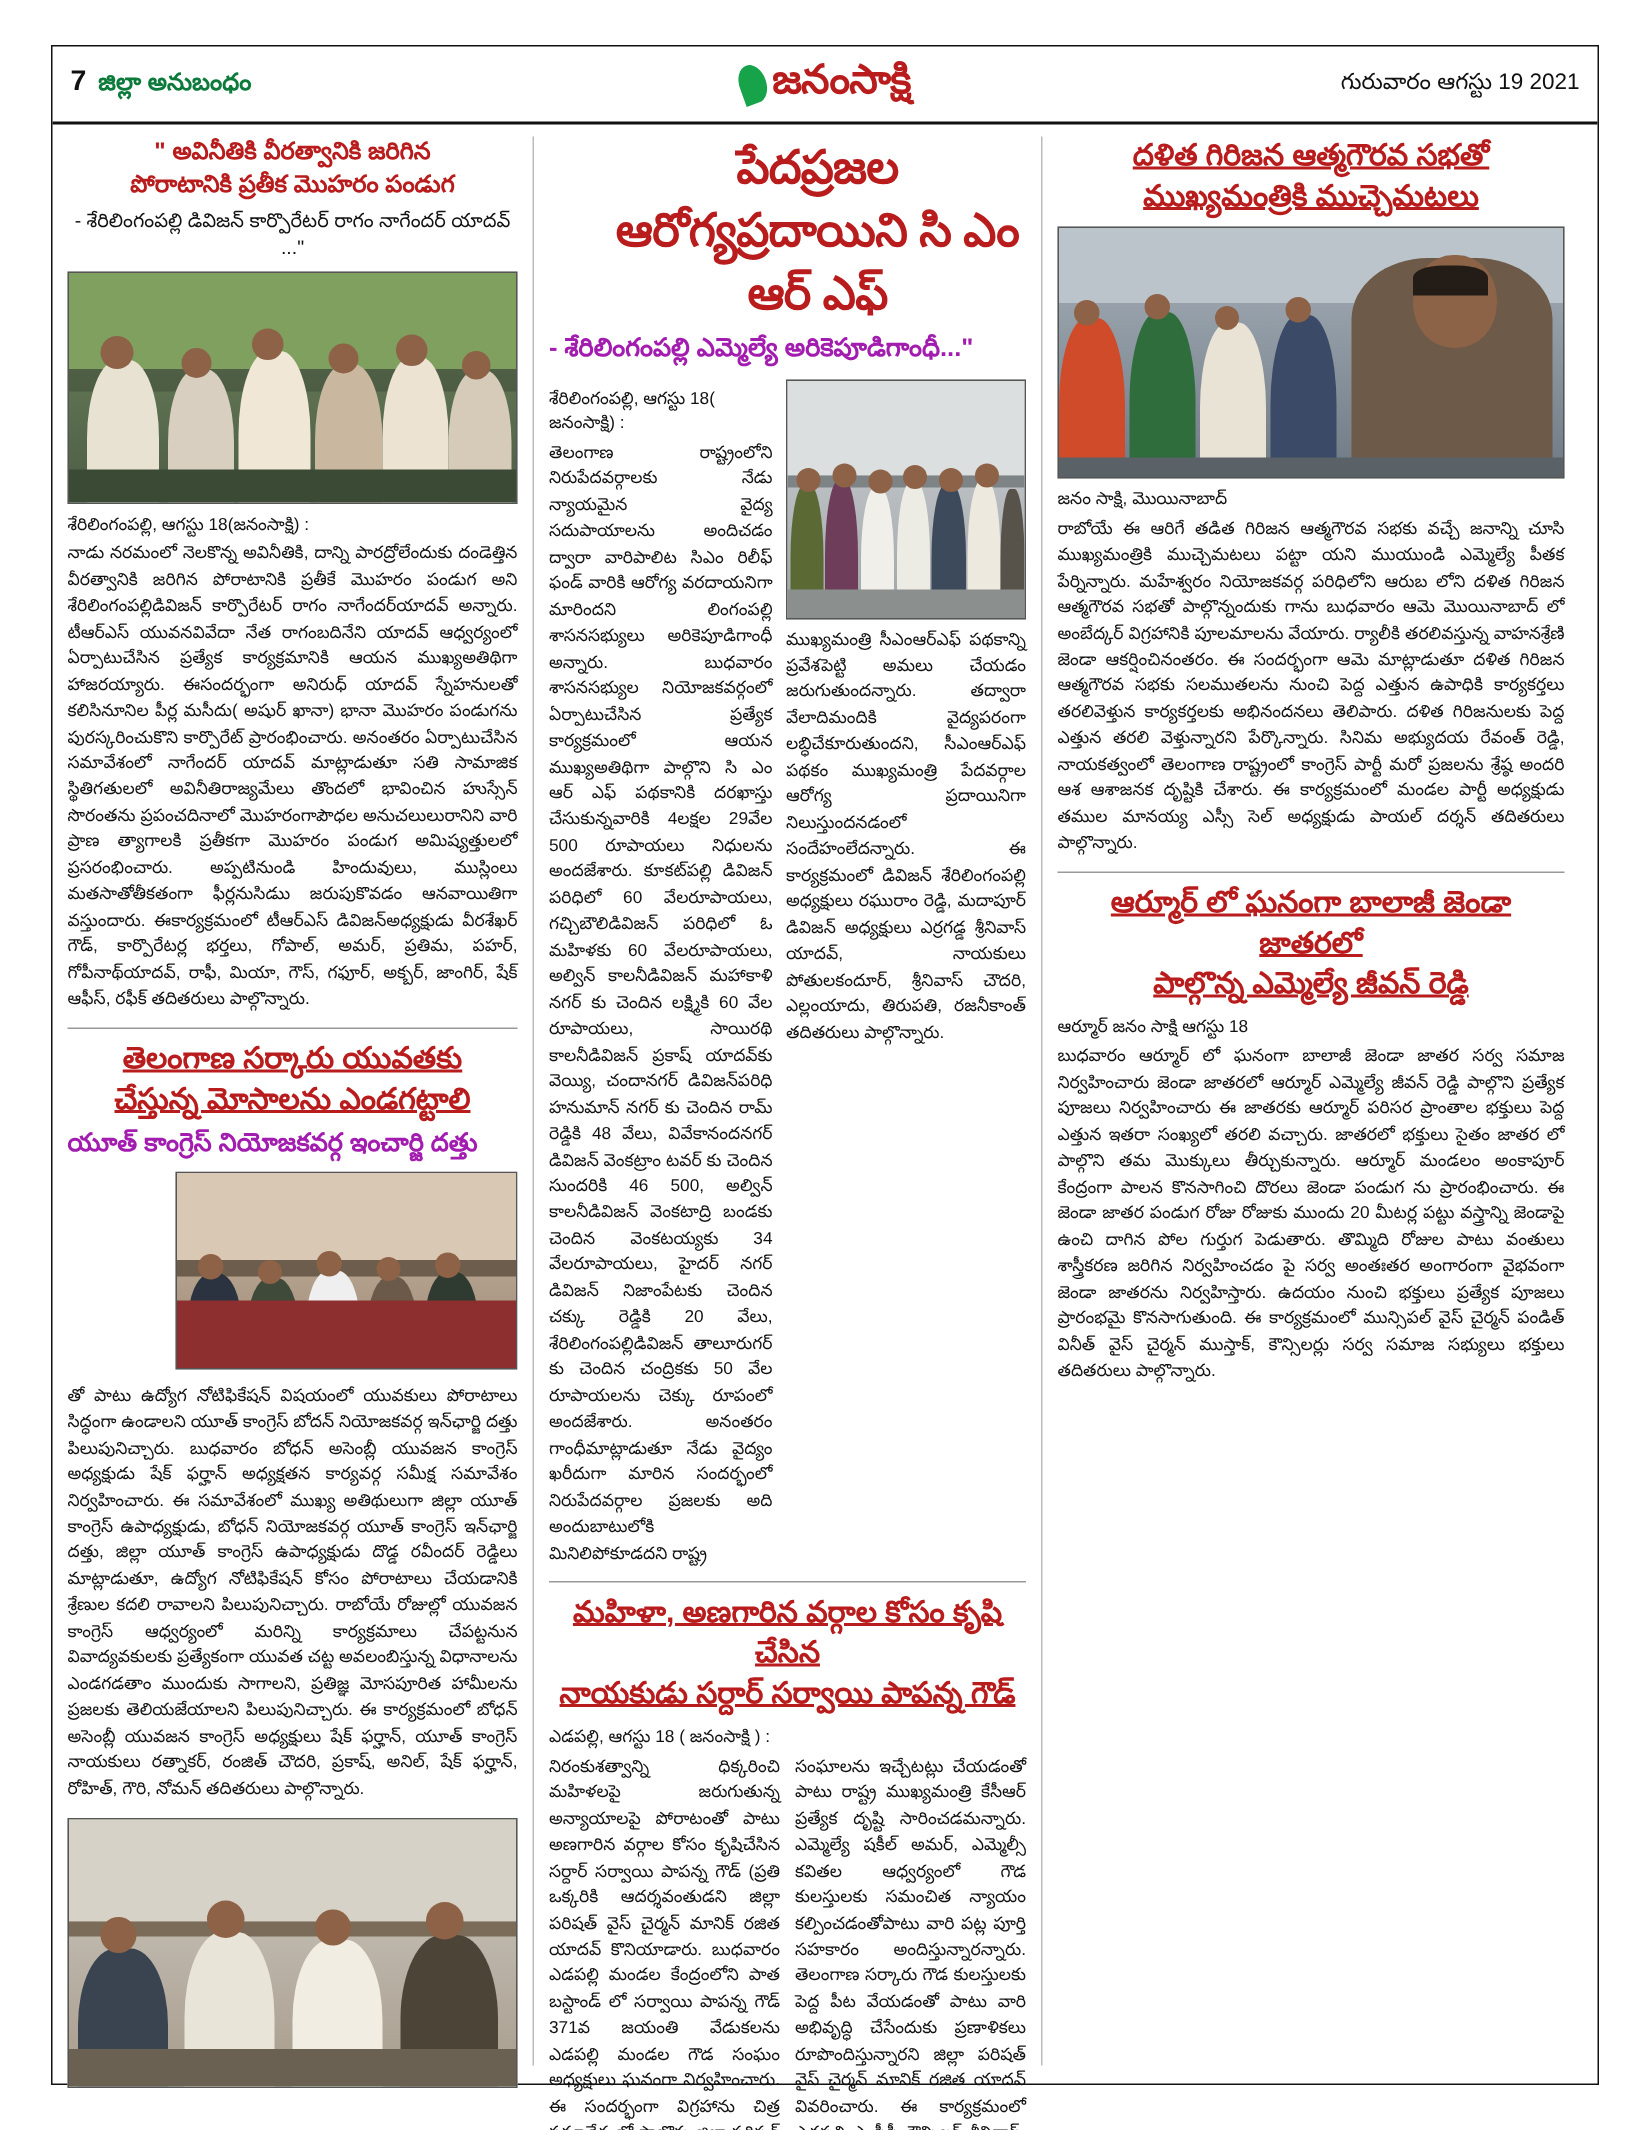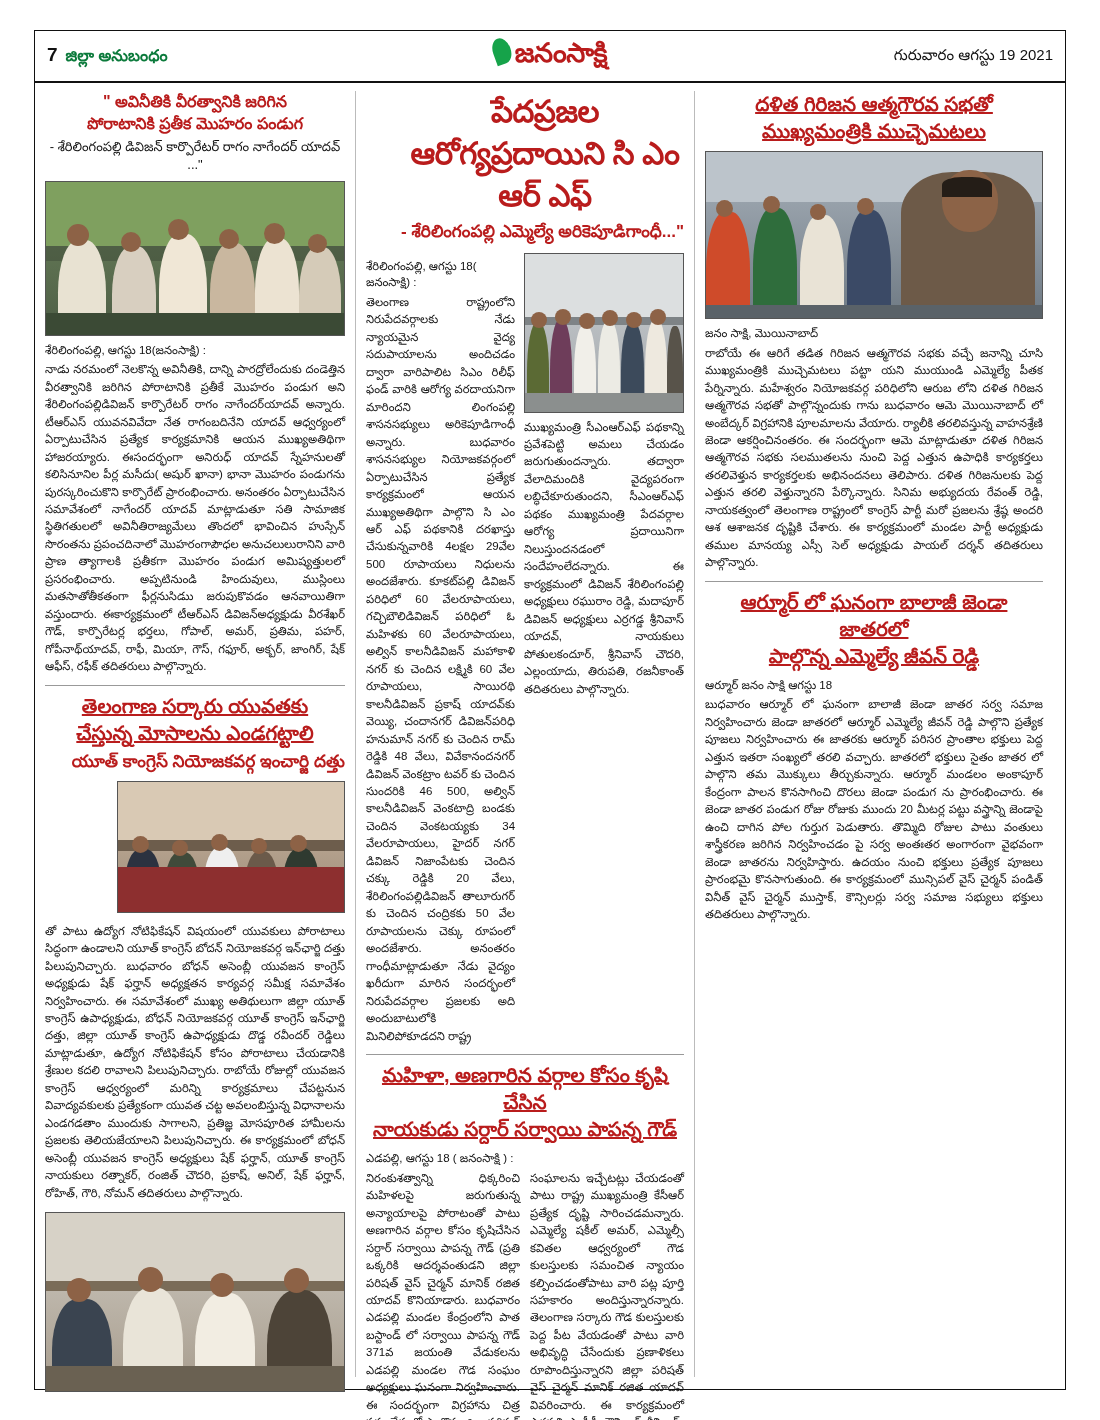--- a/index.html
+++ b/index.html
@@ -42,20 +42,21 @@
   .mast-section {
     font-size: 16px;
     color: #0b7a3b;
     font-weight: bold;
   }
   .logo-wrap {
     position: absolute;
     left: 50%;
     transform: translateX(-50%);
     display: flex;
+    align-items: center;
     gap: 4px;
   }
   .logo-leaf {
     width: 18px; height: 26px;
     background: #16a34a;
     border-radius: 50% 50% 50% 0;
     transform: rotate(-20deg);
   }
   .logo-text {
     font-size: 27px;
@@ -89,22 +90,22 @@
   .h-md { font-size: 20px; text-decoration: underline; }
   .h-lg { font-size: 31px; letter-spacing: -0.5px; margin-left: 40px; }
   .sub {
     text-align: center;
     color: #111;
     font-size: 13px;
     line-height: 1.4;
     margin-top: 4px;
   }
   .sub-big {
-    text-align: right;
-    color: #b91c1c;
+    text-align: left;
+    color: #a21caf;
     font-size: 17px;
     font-weight: bold;
     margin-top: 5px;
   }
   .byline {
     font-size: 11.5px;
     color: #111;
     margin: 5px 0 3px 0;
     line-height: 1.45;
   }

